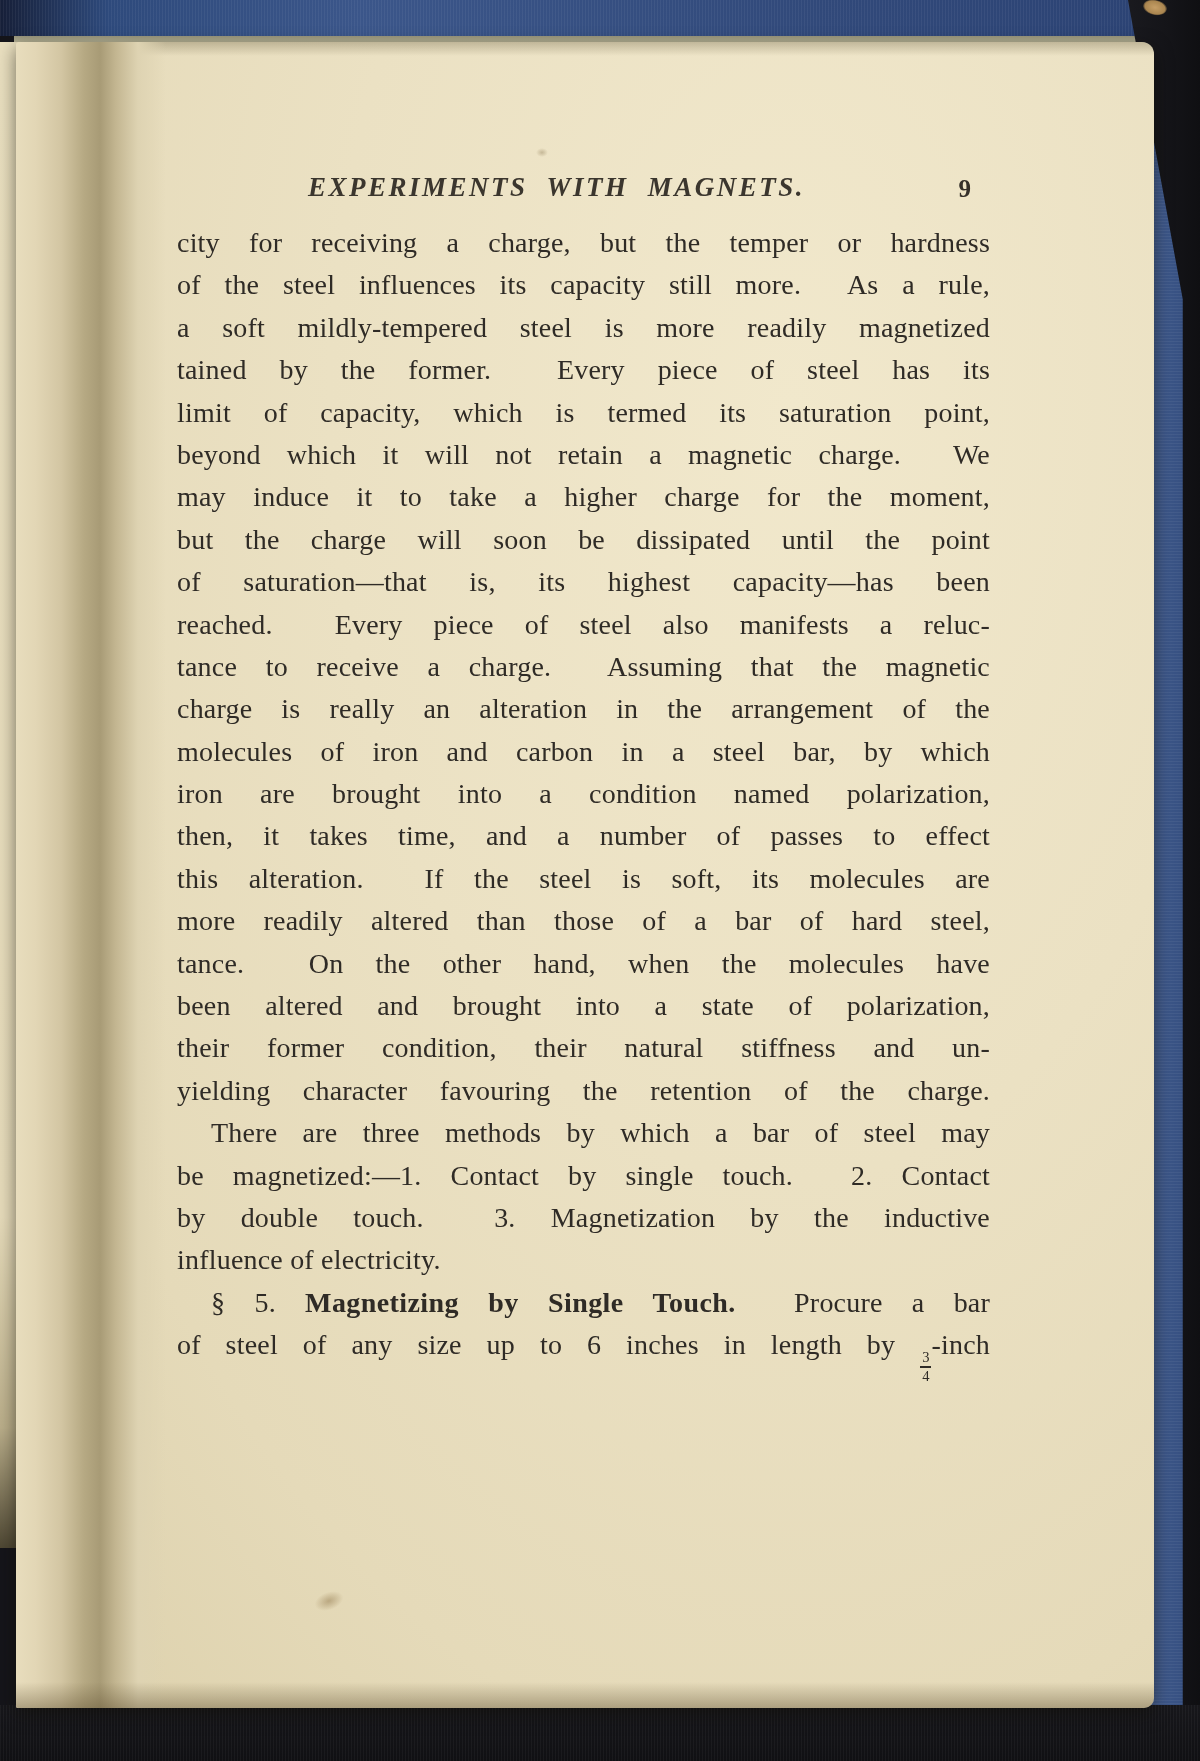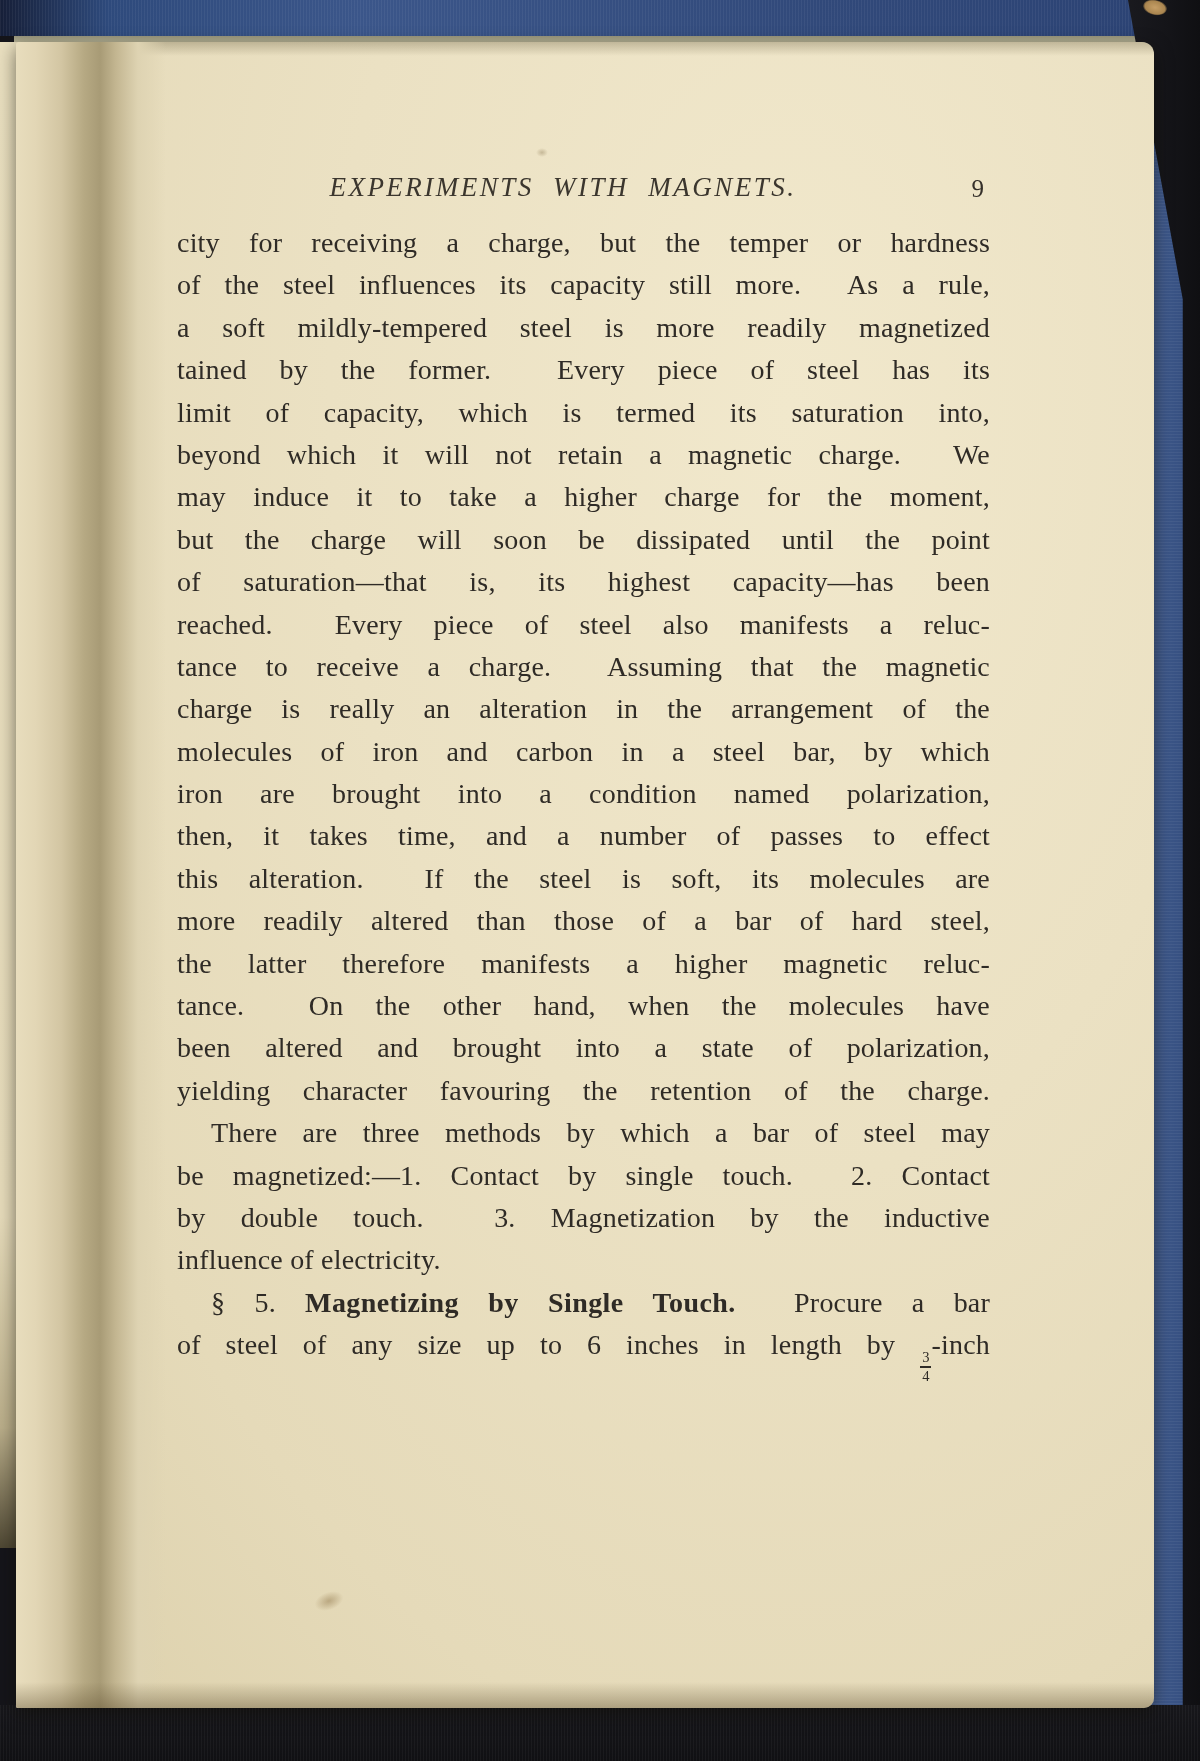--- a/index.html
+++ b/index.html
@@ -79,21 +79,21 @@
     transform:rotate(-20deg);
   }
   .stain-2 {
     position:absolute; left:536px; top:148px; width:12px; height:9px; z-index:4;
     background:radial-gradient(ellipse, rgba(105,82,42,.3) 0%, rgba(105,82,42,0) 70%);
   }
 
   
   .content { position:absolute; left:124px; right:164px; top:0; bottom:0; color:#2f2b26; }
 
-  .pg-header { position:absolute; top:130px; left:0; right:4px; height:44px; }
+  .pg-header { position:absolute; top:130px; left:0; right:17px; height:44px;font-weight:bold; }
   .running-title {
     display:block; text-align:center; font-style:italic;
     font-size:27px; letter-spacing:2.5px; word-spacing:10px; color:#3b362e;
   }
   .page-number { position:absolute; right:2px; top:3px; font-size:25px; color:#35302a; }
 
   .bodytext {
     position:absolute; top:180px; left:0; right:0;
     font-size:28px; line-height:42.4px; letter-spacing:0.2px;margin-left:37px;
   }
@@ -129,36 +129,36 @@
       <div class="pg-header">
         <span class="running-title">EXPERIMENTS WITH MAGNETS.</span>
         <span class="page-number">9</span>
       </div>
 
       <div class="bodytext">
         <div class="line">city for receiving a charge, but the temper or hardness</div>
         <div class="line">of the steel influences its capacity still more.&nbsp; As a rule,</div>
         <div class="line">a soft mildly-tempered steel is more readily magnetized</div>
         <div class="line">tained by the former.&nbsp; Every piece of steel has its</div>
-        <div class="line">limit of capacity, which is termed its saturation into,</div>
+        <div class="line">limit of capacity, which is termed its saturation point,</div>
         <div class="line">beyond which it will not retain a magnetic charge.&nbsp; We</div>
         <div class="line">may induce it to take a higher charge for the moment,</div>
         <div class="line">but the charge will soon be dissipated until the point</div>
         <div class="line">of saturation—that is, its highest capacity—has been</div>
         <div class="line">reached.&nbsp; Every piece of steel also manifests a reluc-</div>
         <div class="line">tance to receive a charge.&nbsp; Assuming that the magnetic</div>
         <div class="line">charge is really an alteration in the arrangement of the</div>
         <div class="line">molecules of iron and carbon in a steel bar, by which</div>
         <div class="line">iron are brought into a condition named polarization,</div>
         <div class="line">then, it takes time, and a number of passes to effect</div>
         <div class="line">this alteration.&nbsp; If the steel is soft, its molecules are</div>
         <div class="line">more readily altered than those of a bar of hard steel,</div>
-        <div class="line">the latter therefore manifests a higher magnetic reluc-</div>
         <div class="line">tance.&nbsp; On the other hand, when the molecules have</div>
         <div class="line">been altered and brought into a state of polarization,</div>
+        <div class="line">their former condition, their natural stiffness and un-</div>
         <div class="line">yielding character favouring the retention of the charge.</div>
 
         <div class="line indent">There are three methods by which a bar of steel may</div>
         <div class="line">be magnetized:—1. Contact by single touch.&nbsp; 2. Contact</div>
         <div class="line">by double touch.&nbsp; 3. Magnetization by the inductive</div>
         <div class="line end">influence of electricity.</div>
 
         <div class="line indent">
           <span>§ 5.</span>
           <span class="bold">Magnetizing by Single Touch.</span>

